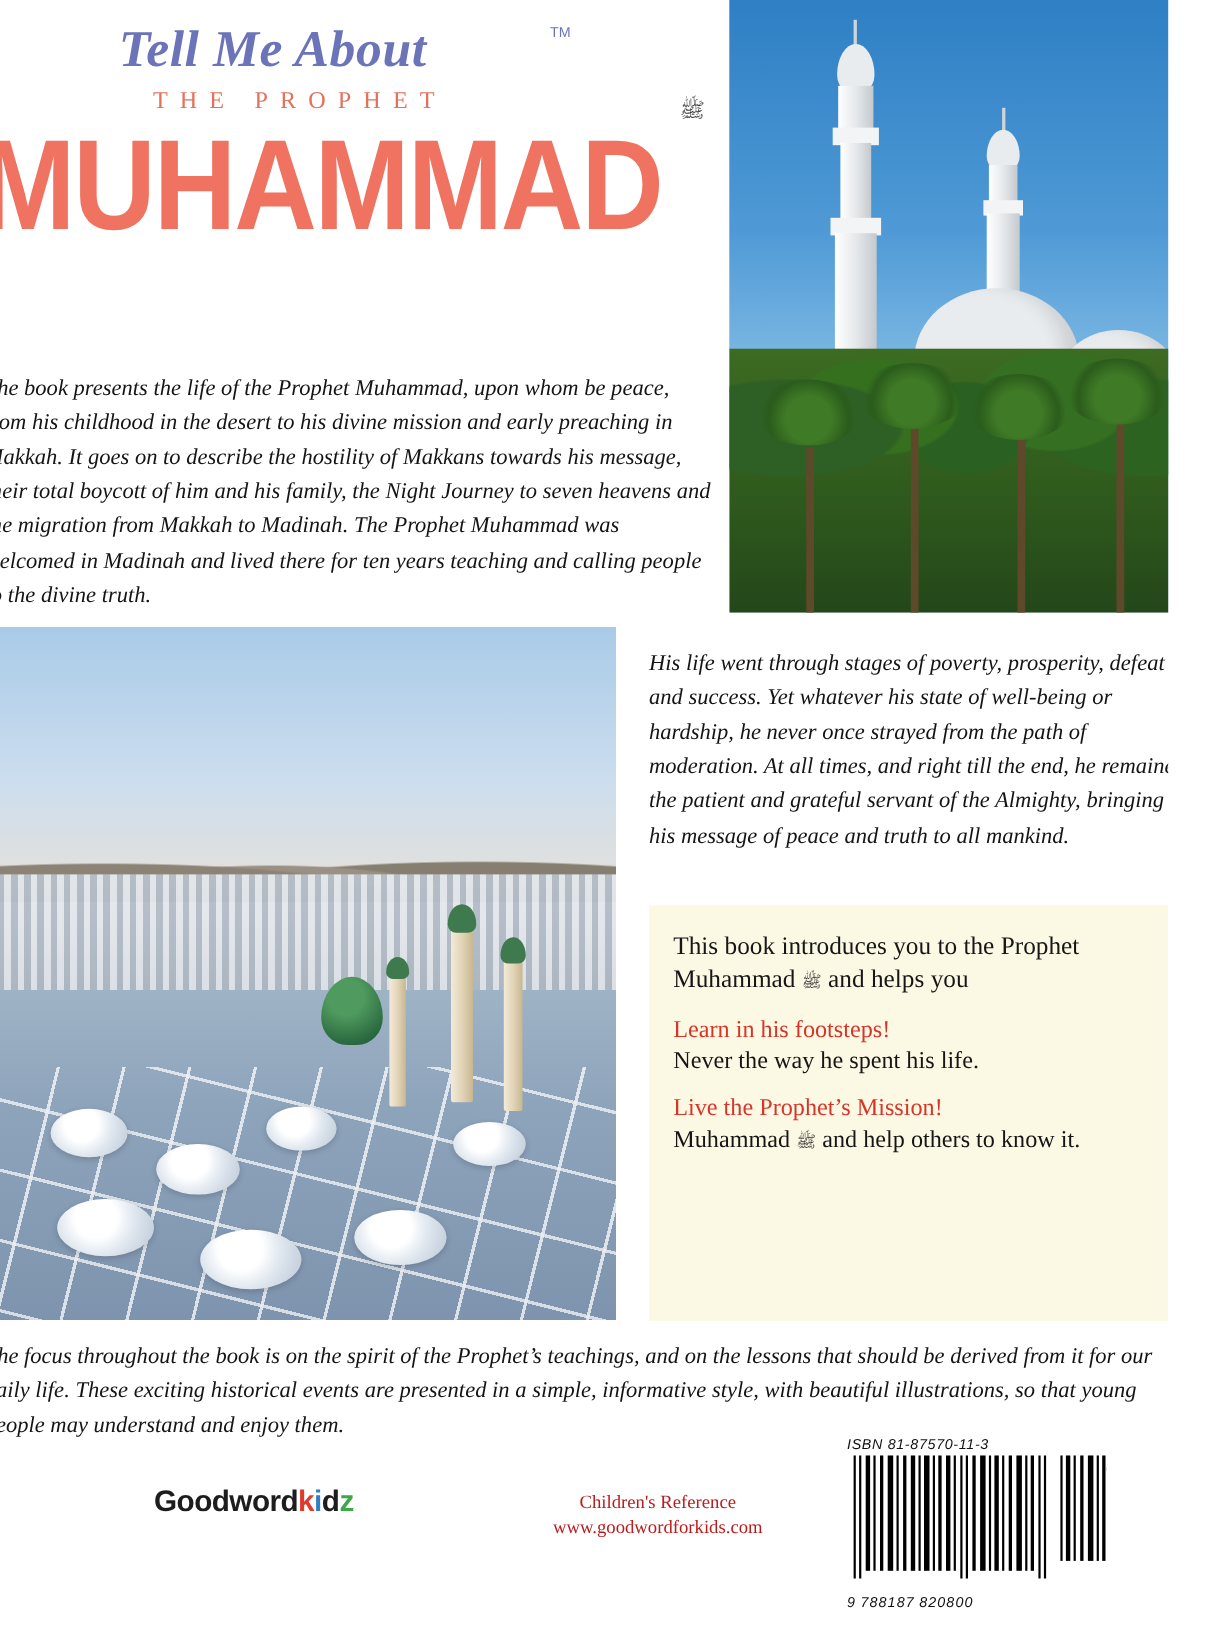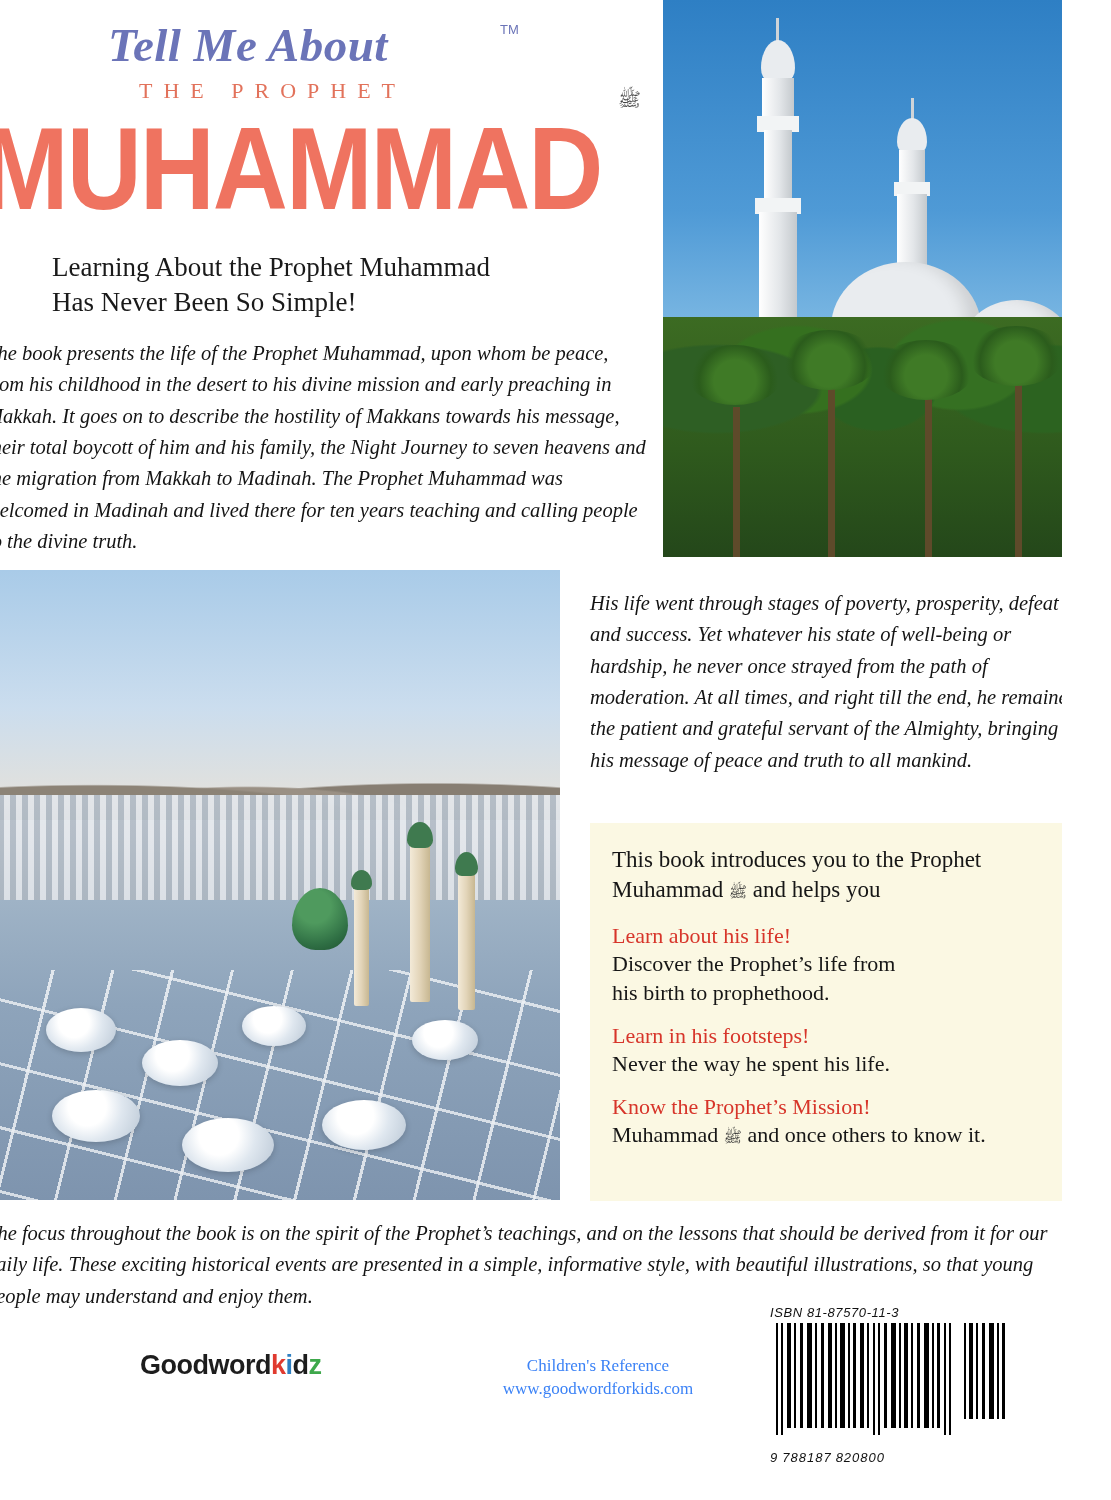--- a/index.html
+++ b/index.html
@@ -291,21 +291,21 @@
   .logo .z { color: #3ea84b; }
 
   .ref {
     position: absolute;
     left: 458px;
     top: 1355px;
     width: 280px;
     text-align: center;
     font-family: "Liberation Serif", serif;
     font-size: 17px;
-    color: #3b82f6;
+    color: #b91c1c;
     line-height: 1.35;
   }
 
   
   .barcode-wrap {
     position: absolute;
     left: 770px;
     top: 1305px;
     width: 240px;
     font-style: italic;
@@ -348,24 +348,20 @@
 <div class="page">
 
   <div class="title-block">
     <div class="tell-me-about">Tell Me About</div>
     <div class="tm">TM</div>
     <div class="the-prophet">THE PROPHET</div>
     <div class="muhammad">MUHAMMAD</div>
     <div class="pbuh-title">ﷺ</div>
   </div>
 
-  <div class="subtitle">
-    <span>Learning About the Prophet Muhammad</span>
-    <span class="line2">Has Never Been So Simple!</span>
-  </div>
 
   <div class="italic-body blurb-top">The book presents the life of the Prophet Muhammad, upon whom be peace, from his childhood in the desert to his divine mission and early preaching in Makkah. It goes on to describe the hostility of Makkans towards his message, their total boycott of him and his family, the Night Journey to seven heavens and the migration from Makkah to Madinah. The Prophet Muhammad was welcomed in Madinah and lived there for ten years teaching and calling people to the divine truth.</div>
 
   <div class="photo-quba">
     <div class="quba-sky"></div>
 
     <div class="q-spire" style="left:113px; top:18px; height:26px;"></div>
     <div class="q-min-top" style="left:98px; top:40px; width:34px; height:40px;"></div>
     <div class="q-min" style="left:99px; top:78px; width:32px; height:40px;"></div>
     <div class="q-min" style="left:94px; top:116px; width:42px; height:16px; background:#f2f4f5;"></div>
@@ -422,37 +418,32 @@
 
   <div class="italic-body blurb-right">His life went through stages of poverty, prosperity, defeat and success. Yet whatever his state of well-being or hardship, he never once strayed from the path of moderation. At all times, and right till the end, he remained the patient and grateful servant of the Almighty, bringing his message of peace and truth to all mankind.</div>
 
   <div class="intro-box">
     <div class="intro-lead">
       <span>This book introduces you to the Prophet Muhammad</span>
       <span class="pbuh-small">ﷺ</span>
       <span>and helps you</span>
     </div>
 
-    <div class="feature">
-      <div class="feature-head">Learn about his life!</div>
-      <div class="feature-body">Discover the Prophet’s life from</div>
-      <div class="feature-body">his birth to prophethood.</div>
-    </div>
 
     <div class="feature">
       <div class="feature-head">Learn in his footsteps!</div>
       <div class="feature-body">Never the way he spent his life.</div>
     </div>
 
     <div class="feature">
-      <div class="feature-head">Know the Prophet’s Mission!</div>
+      <div class="feature-head">Live the Prophet’s Mission!</div>
       <div class="feature-body">
         <span>Muhammad</span>
         <span class="pbuh-small">ﷺ</span>
-        <span>and once others to know it.</span>
+        <span>and help others to know it.</span>
       </div>
     </div>
   </div>
 
   <div class="italic-body blurb-bottom">The focus throughout the book is on the spirit of the Prophet’s teachings, and on the lessons that should be derived from it for our daily life. These exciting historical events are presented in a simple, informative style, with beautiful illustrations, so that young people may understand and enjoy them.</div>
 
   <div class="logo">
     <span class="good">Goodword</span><span class="k">k</span><span class="i">i</span><span class="d">d</span><span class="z">z</span>
   </div>
 

